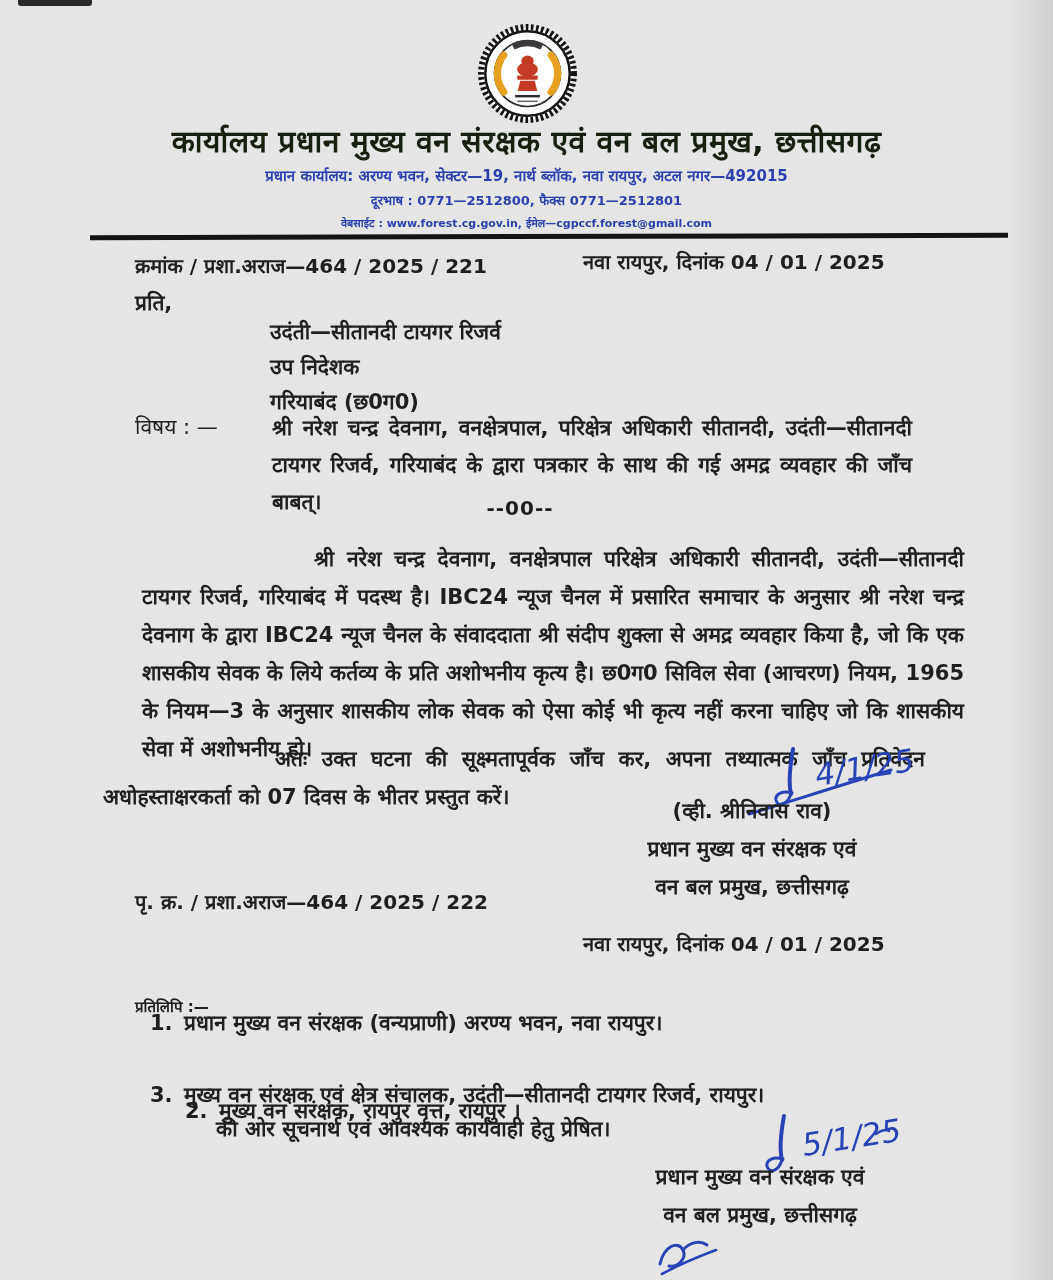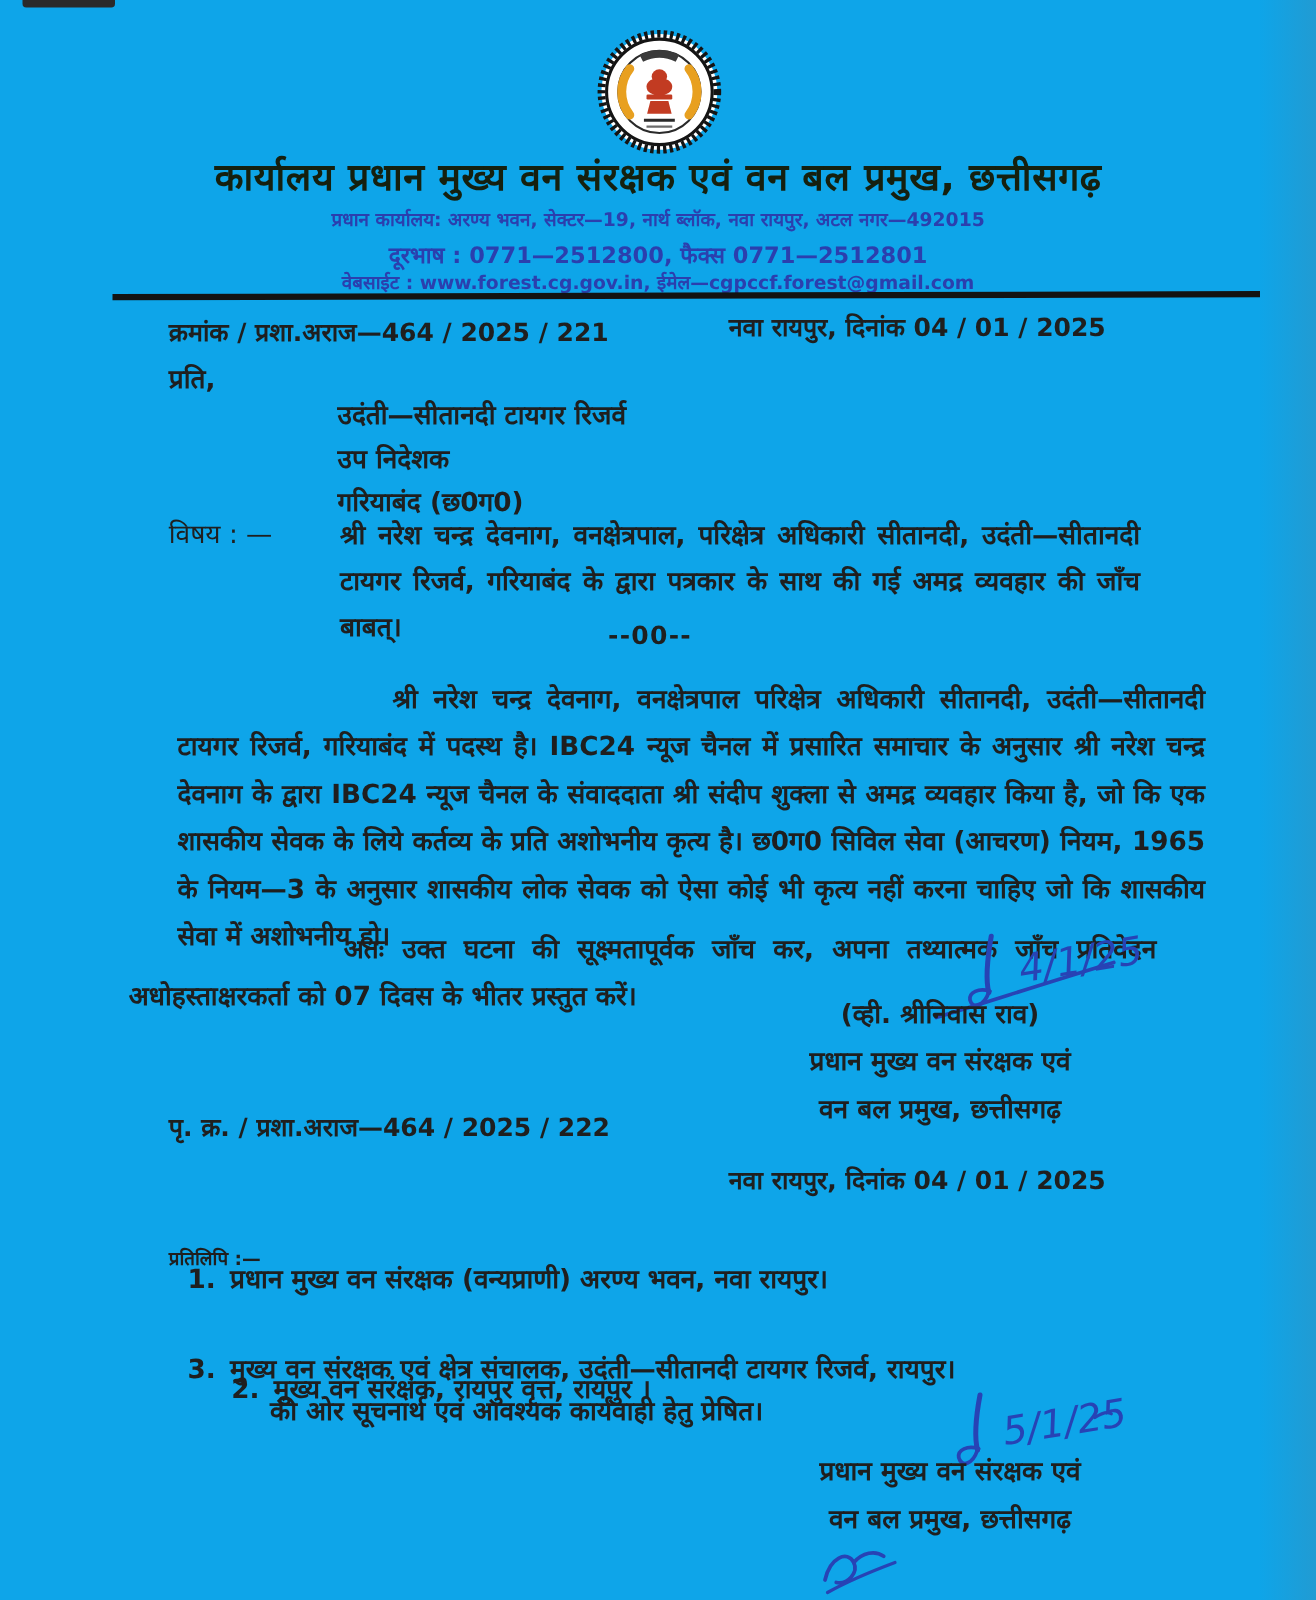--- a/index.html
+++ b/index.html
@@ -1,19 +1,19 @@
 <!DOCTYPE html>
 <html lang="hi"><head>
 <meta charset="utf-8">
 <style>
   html,body{margin:0;padding:0;background:#888;}
   #page{
     position:relative;
     width:1053px;height:1280px;
-    background:#0ea5e9;
+    background:#e5e5e5;
     overflow:hidden;
     font-family:"DejaVu Sans", sans-serif;
     color:#1f1f1f;
   }
   
   #page::after{
     content:"";position:absolute;top:0;right:0;width:46px;height:100%;
     background:linear-gradient(to right, rgba(0,0,0,0), rgba(120,110,108,0.18));
     pointer-events:none;
   }
@@ -21,22 +21,22 @@
 
   
   .emblem{position:absolute;left:476px;top:22px;width:103px;height:103px;}
   .org-title{
     position:absolute;left:60px;top:120px;width:933px;
     text-align:center;font-size:30px;font-weight:800;color:#15200f;
     letter-spacing:0.5px;white-space:nowrap;
   }
   .addr{position:absolute;left:60px;width:933px;text-align:center;font-weight:700;color:#2b3fae;}
   .addr1{top:165px;font-size:15px;}
-  .addr2{top:191px;font-size:18px;}
-  .addr3{top:215px;font-size:15px;}
+  .addr2{top:191px;font-size:13px;}
+  .addr3{top:215px;font-size:11px;}
   .head-rule{position:absolute;left:90px;top:234px;width:918px;height:5px;background:#131313;transform:rotate(-0.15deg);}
 
   
   .ref1{position:absolute;left:135px;top:252px;font-size:20px;font-weight:600;}
   .ref1 b,.ref2 b{font-weight:800;}
   .pd1{position:absolute;left:583px;top:248px;font-size:20px;font-weight:600;}
   .prati{position:absolute;left:135px;top:288px;font-size:21px;font-weight:600;}
   .addr-to{position:absolute;left:270px;top:315px;font-size:21px;font-weight:600;line-height:35px;}
   .subj-label{position:absolute;left:135px;top:412px;font-size:21px;font-weight:400;}
   .subj-text{

